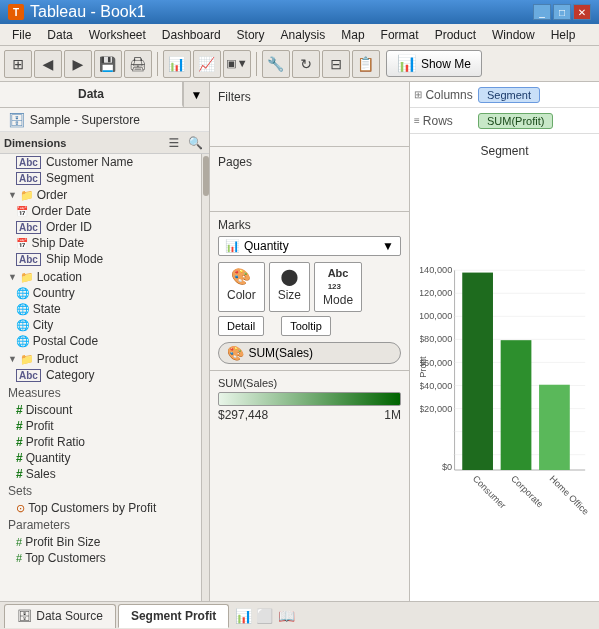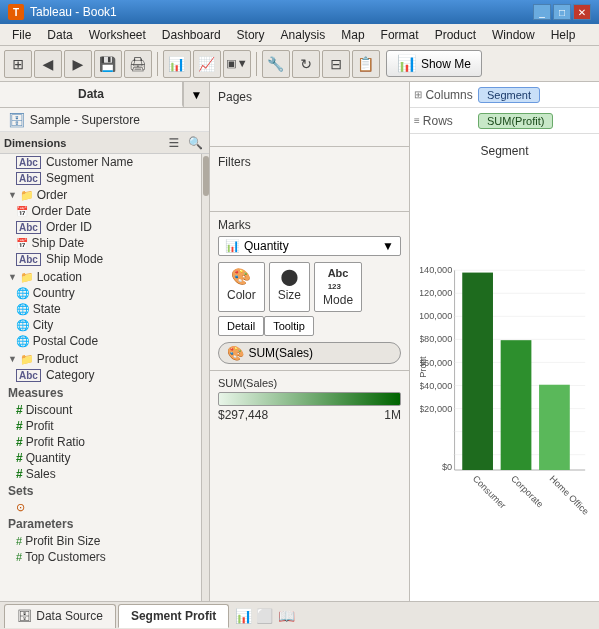--- a/index.html
+++ b/index.html
@@ -10,21 +10,21 @@
       background: linear-gradient(to bottom, #4a90d9, #2a6cb0);
       color: white;
       height: 24px;
       display: flex;
       align-items: center;
       padding: 0 8px;
       justify-content: space-between;
     }
     .title-bar-left { display: flex; align-items: center; gap: 6px; }
     .title-bar-icon { width: 16px; height: 16px; background: #e65c00; border-radius: 2px; display: flex; align-items: center; justify-content: center; }
-    .title-bar-title { font-size: 12px; font-weight: normal; text-align: right; }
+    .title-bar-title { font-size: 16px; font-weight: normal; text-align: right; }
     .title-bar-controls { display: flex; gap: 2px; }
     .title-ctrl { width: 18px; height: 16px; background: #6aabdf; border: 1px solid #4a7fb0; color: white; font-size: 10px; display: flex; align-items: center; justify-content: center; cursor: pointer; }
     .title-ctrl.close { background: #c0392b; }
 
     
     .menu-bar {
       background: #f0ede8;
       height: 22px;
       display: flex;
       align-items: center;
@@ -131,21 +131,21 @@
     }
     .panel-label { font-size: 11px; color: #333; flex: 1; font-weight: bold; }
     .panel-icon-btn { width: 18px; height: 18px; display: flex; align-items: center; justify-content: center; cursor: pointer; color: #555; font-size: 12px; }
 
     
     .field-list { overflow-y: auto; flex: 1; }
     .section-header {
       padding: 2px 8px;
       font-size: 11px;
       color: #555;
-      font-weight: bold;
+      font-weight: normal;
     }
     .field-group {
       padding: 1px 0;
     }
     .field-group-header {
       display: flex; align-items: center;
       padding: 1px 8px;
       cursor: pointer;
       gap: 3px;
       font-size: 11px;
@@ -214,21 +214,21 @@
       border: 1px solid #999;
       background: white;
       padding: 4px 8px;
       border-radius: 2px;
       cursor: pointer;
       font-size: 9px;
       color: #333;
     }
     .mark-btn-icon { font-size: 16px; margin-bottom: 2px; }
     .detail-tooltip-row {
-      display: flex; gap: 0; margin-bottom: 6px;
+      display: flex; gap: 17px; margin-bottom: 6px;
     }
     .dt-btn {
       border: 1px solid #999;
       background: white;
       padding: 3px 8px;
       border-radius: 2px;
       cursor: pointer;
       font-size: 11px;
     }
     .sum-sales-pill {
@@ -523,20 +523,21 @@
       <div class="field-item">
         <span class="field-icon-hash">#</span>
         <span>Sales</span>
       </div>
 
       <div class="section-header">
         <span>Sets</span>
       </div>
       <div class="field-item">
         <span class="field-icon-set">⊙</span>
+        <span>Top Customers by Profit</span>
       </div>
 
       <div class="section-header">
         <span>Parameters</span>
       </div>
       <div class="field-item">
         <span class="field-icon-param">#</span>
         <span>Profit Bin Size</span>
       </div>
       <div class="field-item">
@@ -546,26 +547,26 @@
 
       <div class="scrollbar-handle">
         <div class="scrollbar-thumb"></div>
       </div>
     </div>
   </div>
 
   <div class="middle-panel">
 
     <div class="panel-section">
+      <div class="panel-section-title">Filters</div>
+      <div class="panel-section-content" style="min-height:30px;"></div>
+    </div>
+
+    <div class="panel-section">
       <div class="panel-section-title">Pages</div>
-      <div class="panel-section-content" style="min-height:30px;"></div>
-    </div>
-
-    <div class="panel-section">
-      <div class="panel-section-title">Filters</div>
       <div class="panel-section-content" style="min-height:30px;"></div>
     </div>
 
     <div class="marks-section">
       <div class="marks-title">Marks</div>
       <div class="marks-dropdown">
         <span style="color:#e65c00;">📊</span>
         <span>Quantity</span>
         <span style="margin-left:auto;">▼</span>
       </div>

